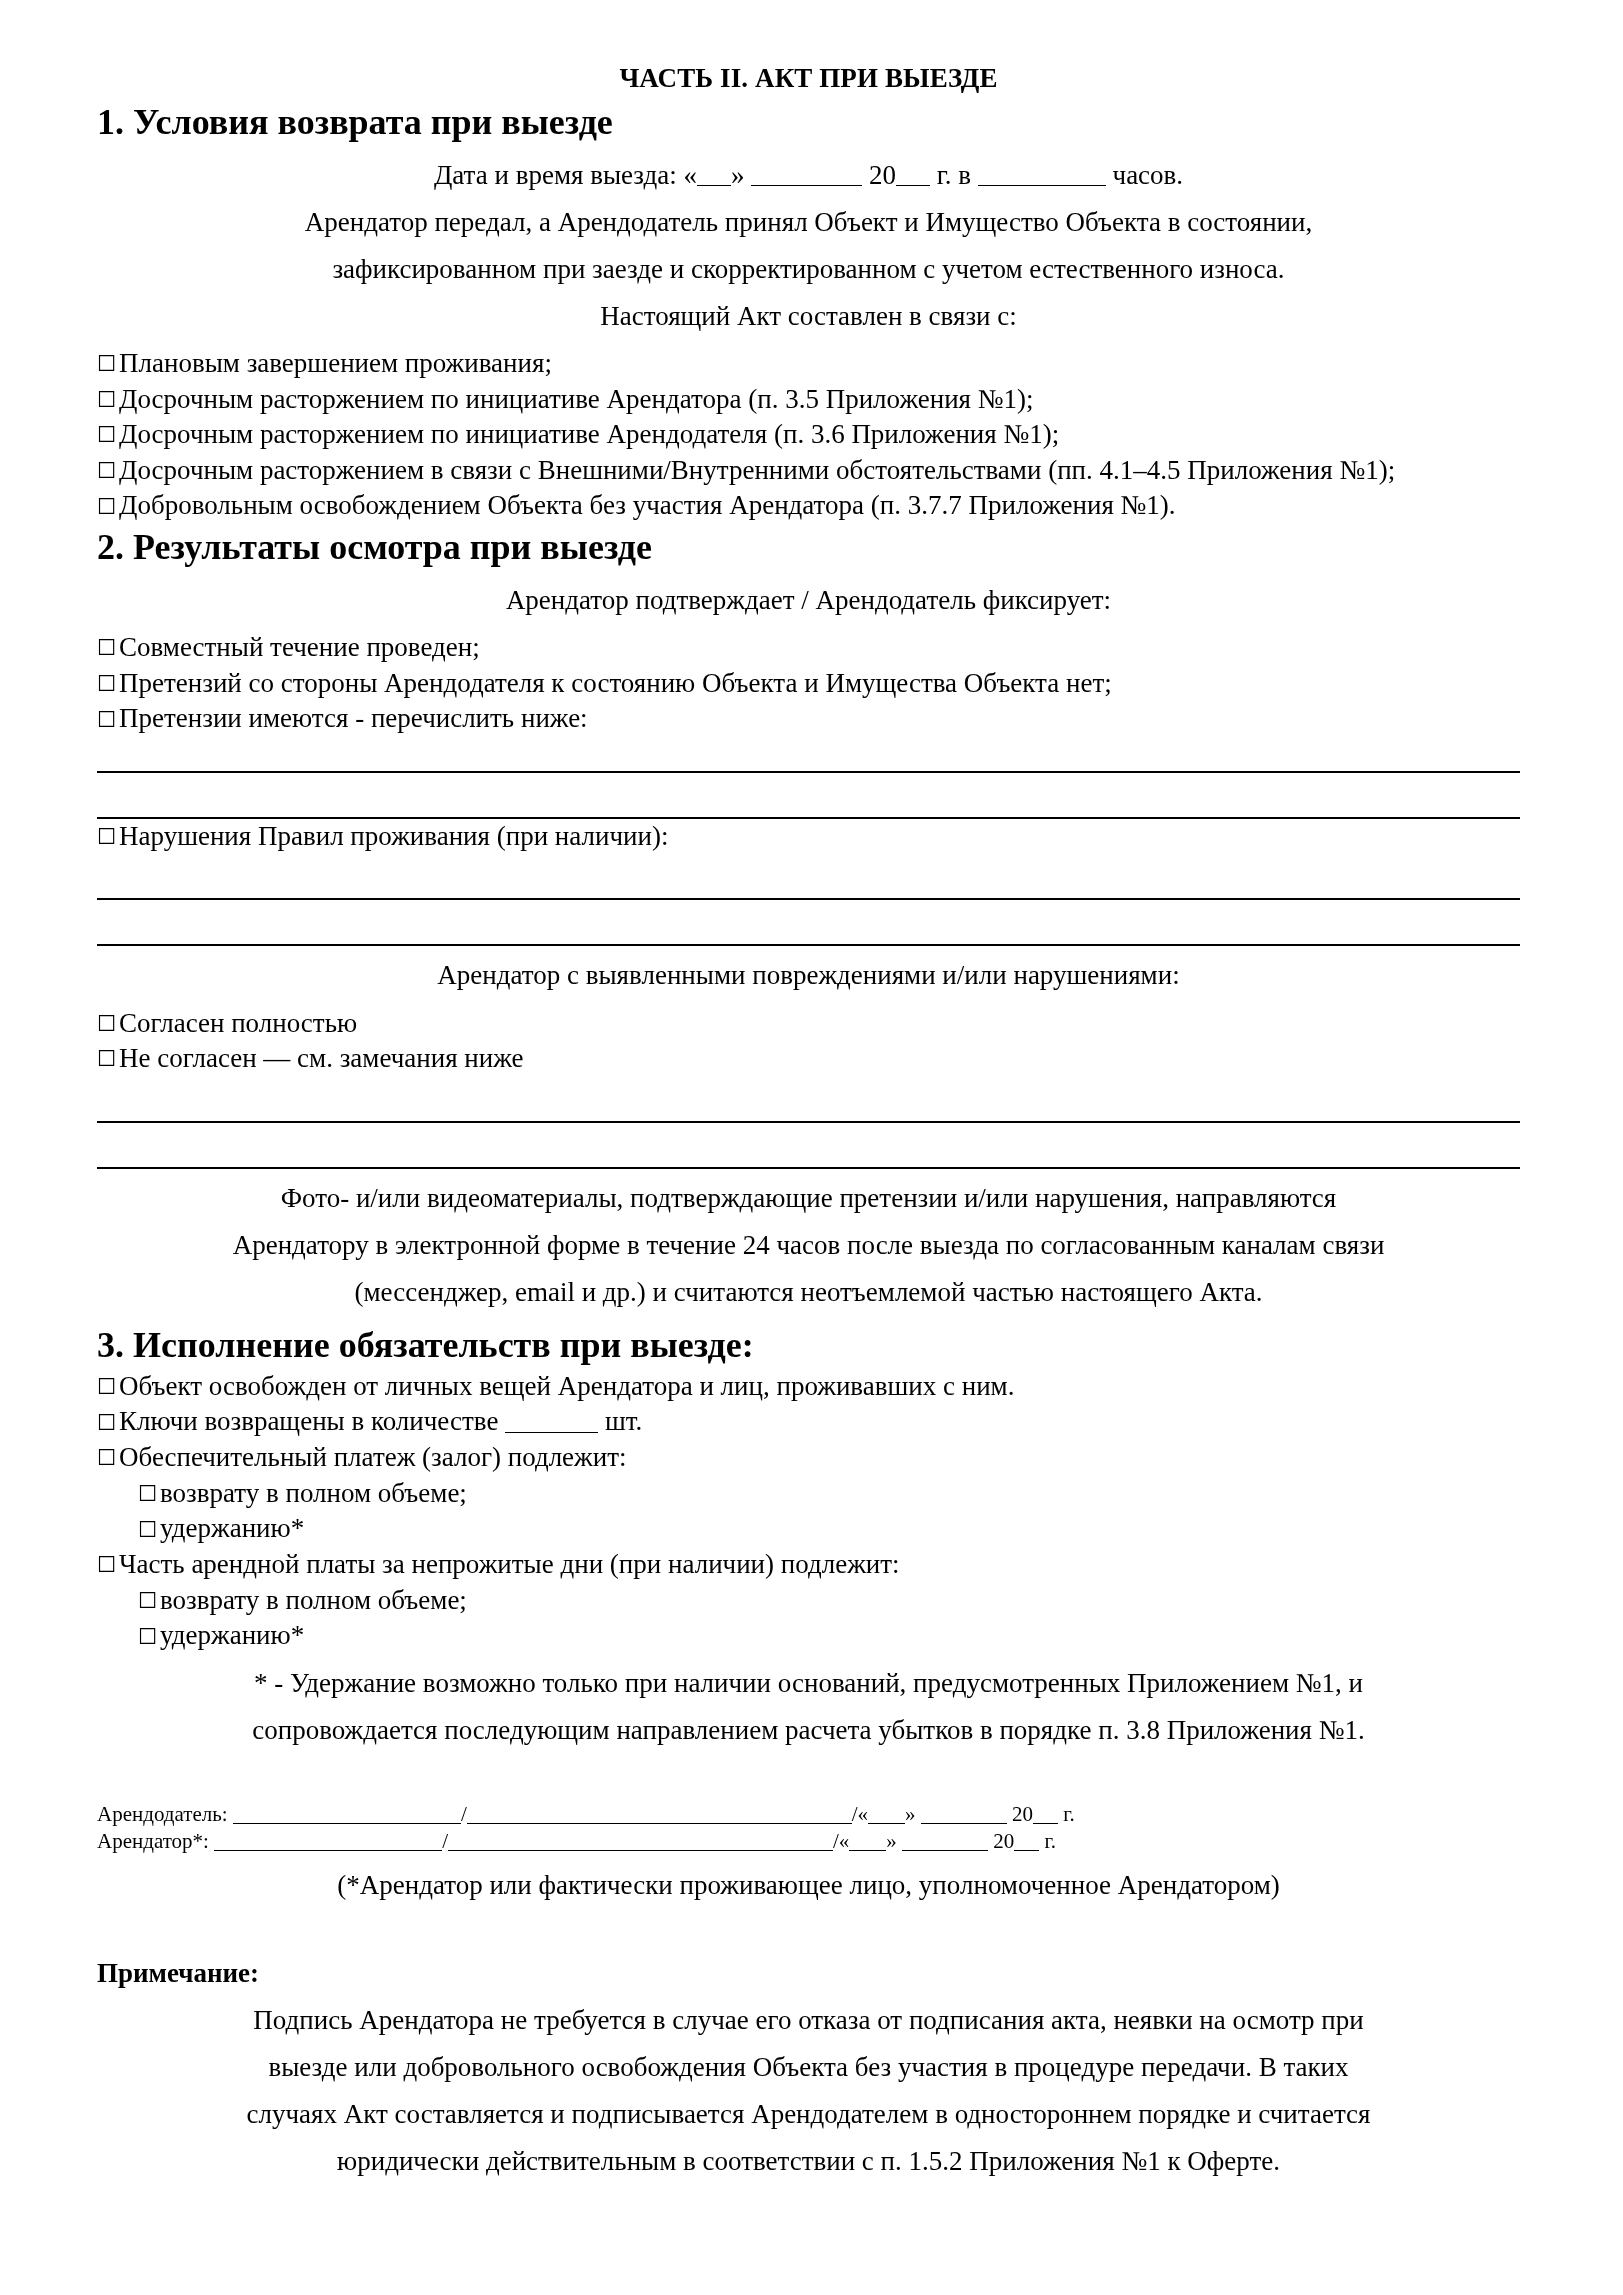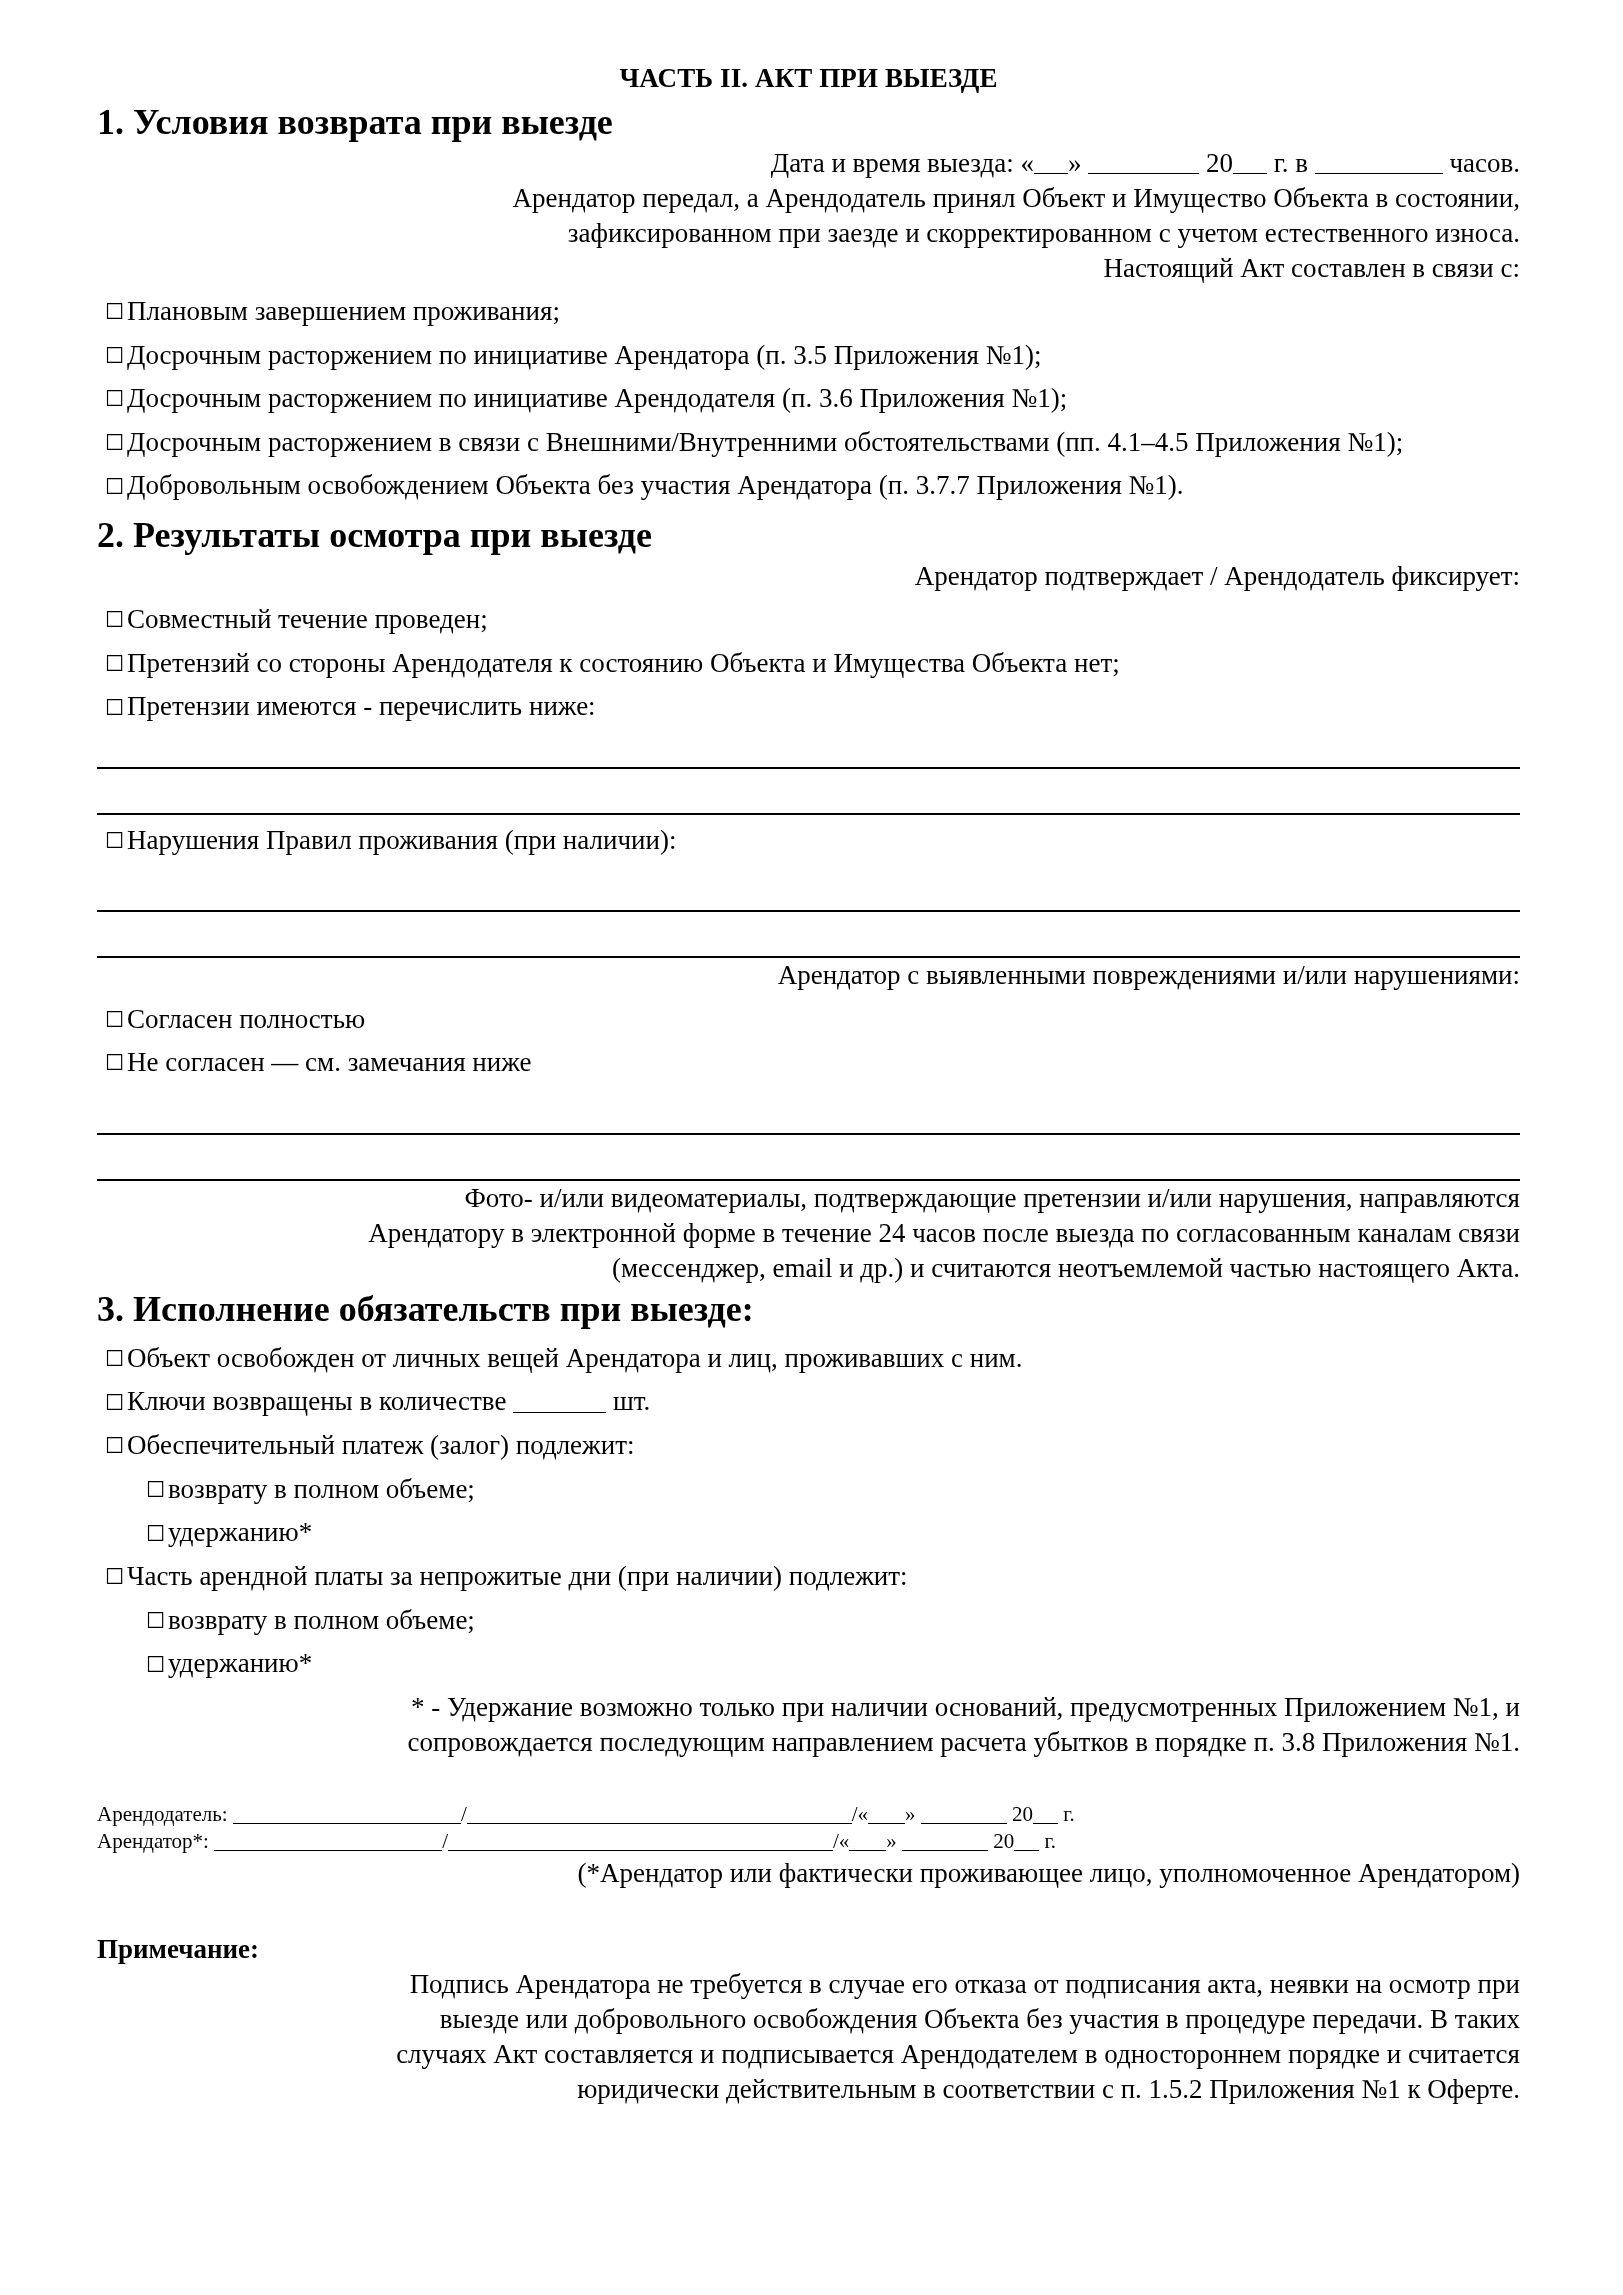--- a/index.html
+++ b/index.html
@@ -33,27 +33,27 @@
   }
   .sec-head {
     font-size: 36px;
     font-weight: bold;
     line-height: 1.30;
     margin: 0;
   }
   .para {
     font-size: 27px;
     line-height: 1.30;
-    margin: 0;
-    text-align: right;
+    margin: 12px;
+    text-align: center;
   }
   .cb-line {
     font-size: 27px;
     line-height: 1.32;
-    margin: 8px;
+    margin: 0;
     display: block;
   }
   .cb {
     font-family: "DejaVu Sans", sans-serif;
     font-size: 21.6px;
     line-height: 1;
     display: inline-block;
     width: 22px;
     vertical-align: 0.7px;
   }

